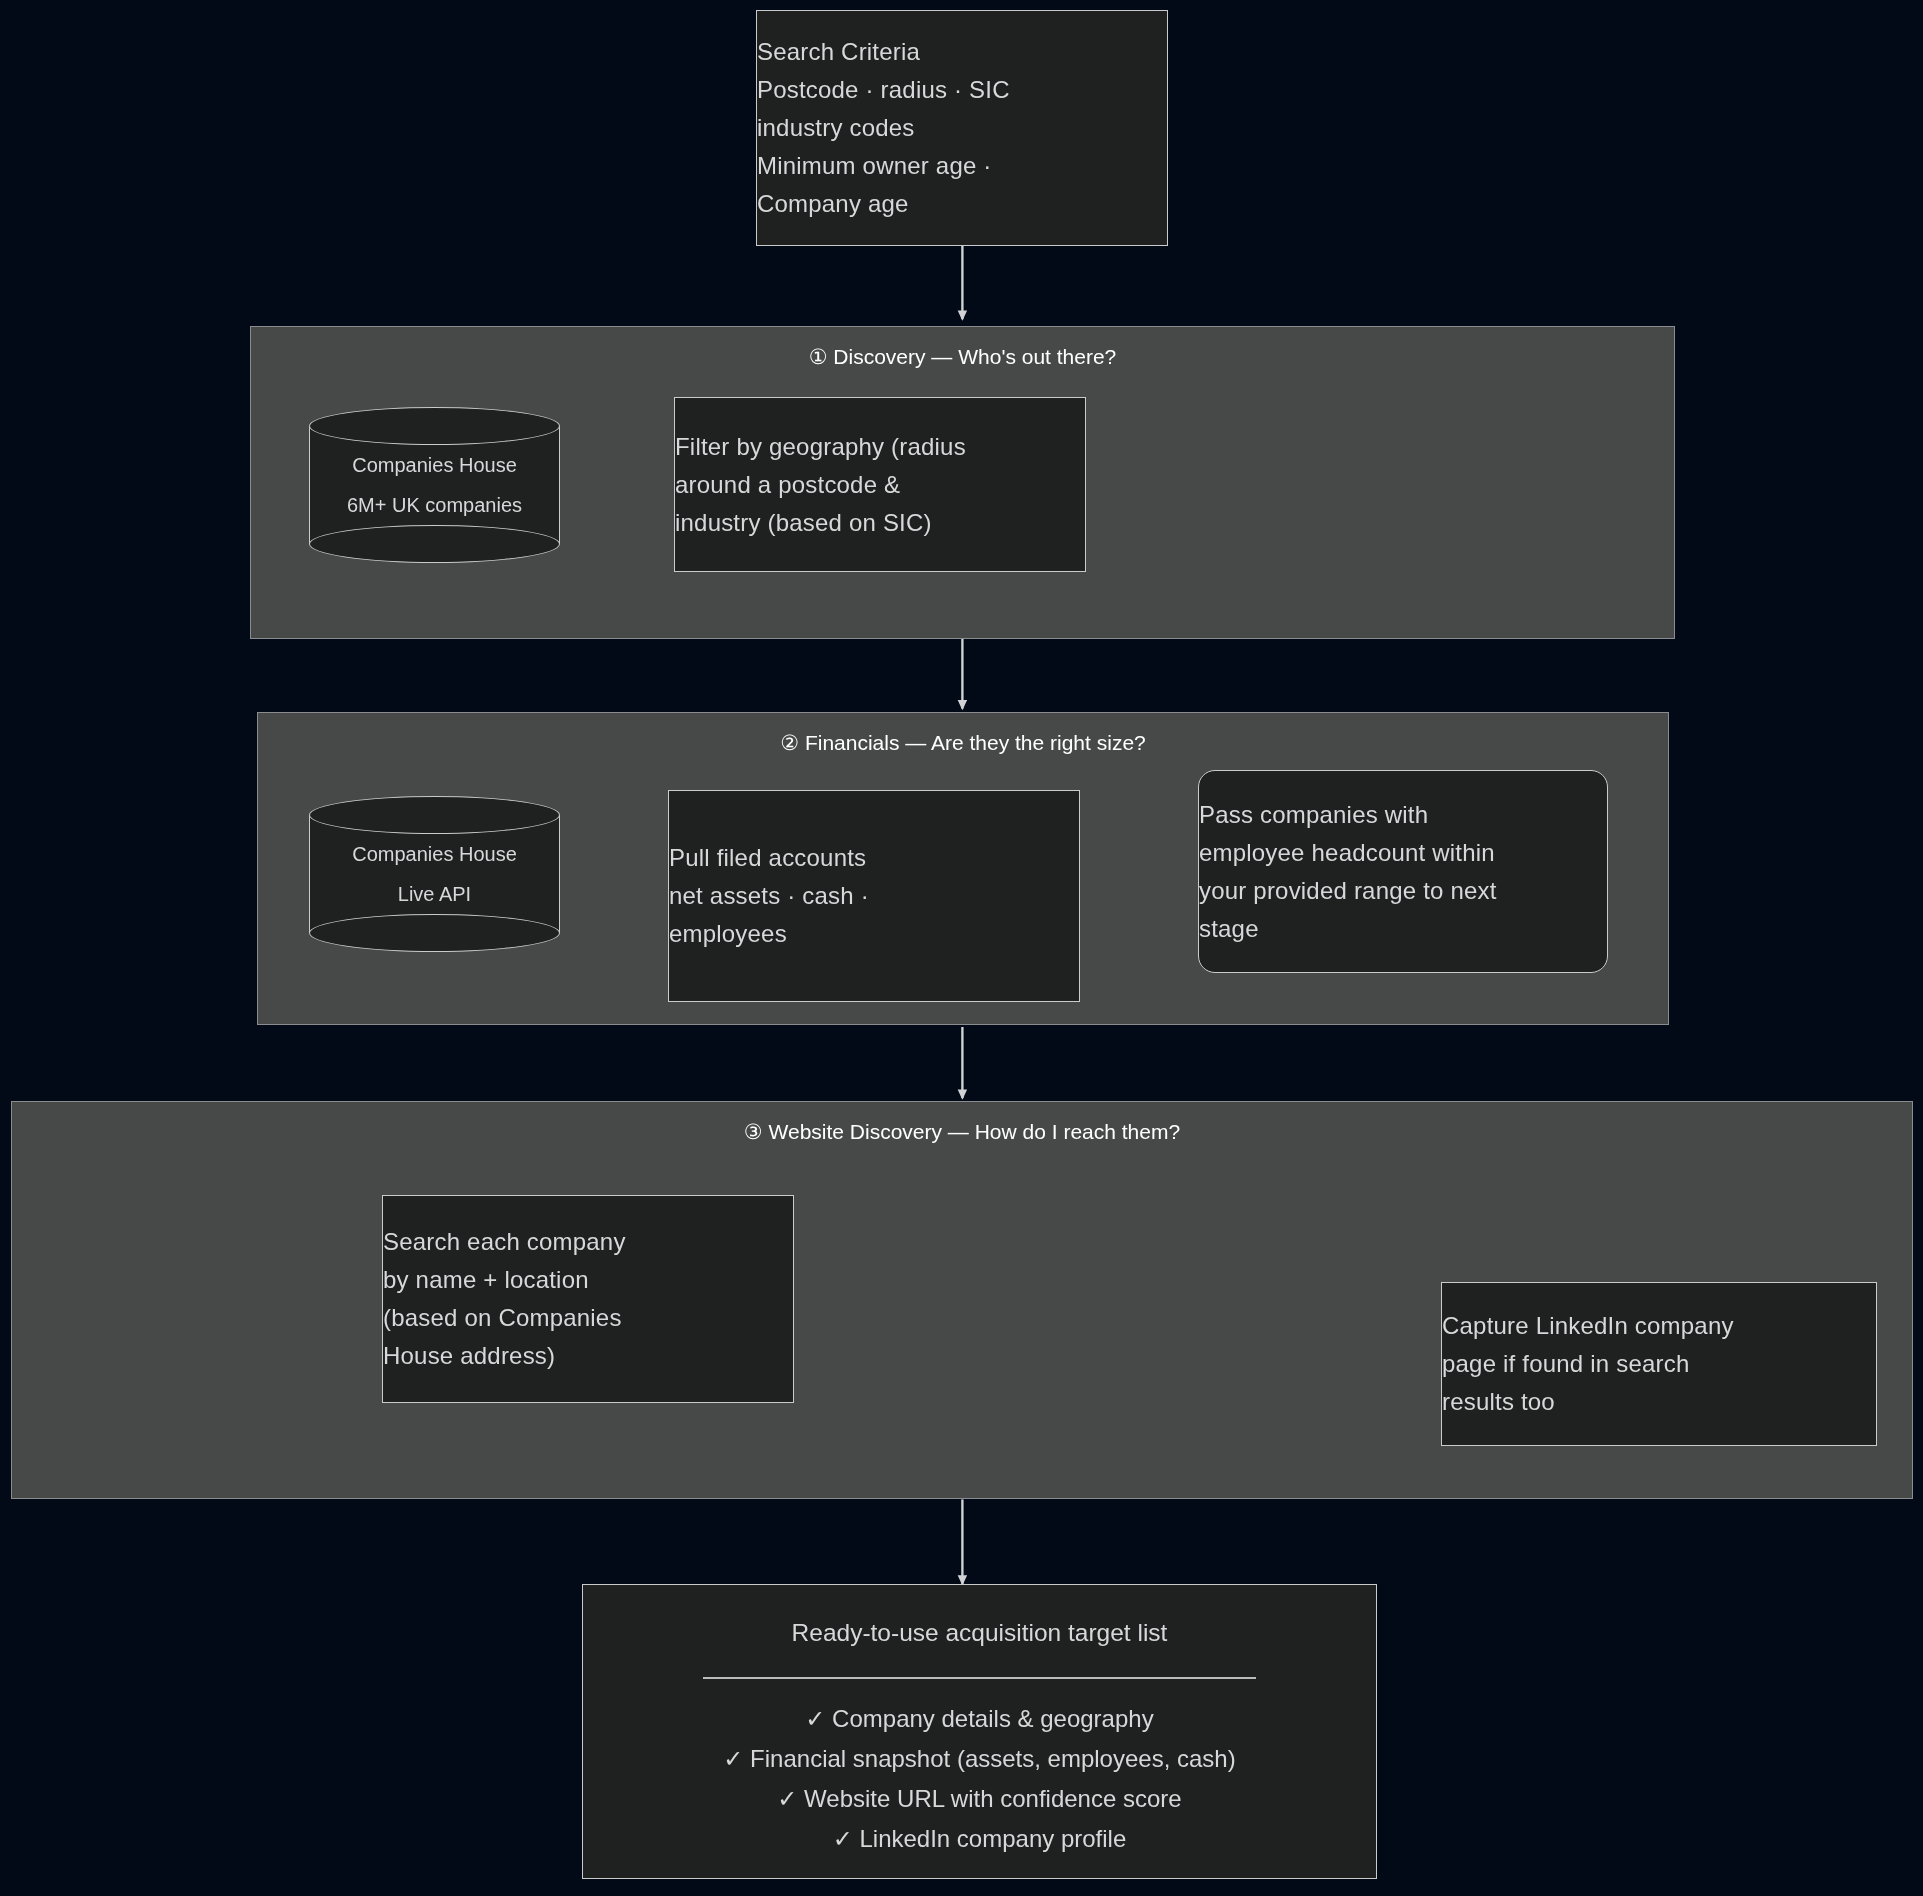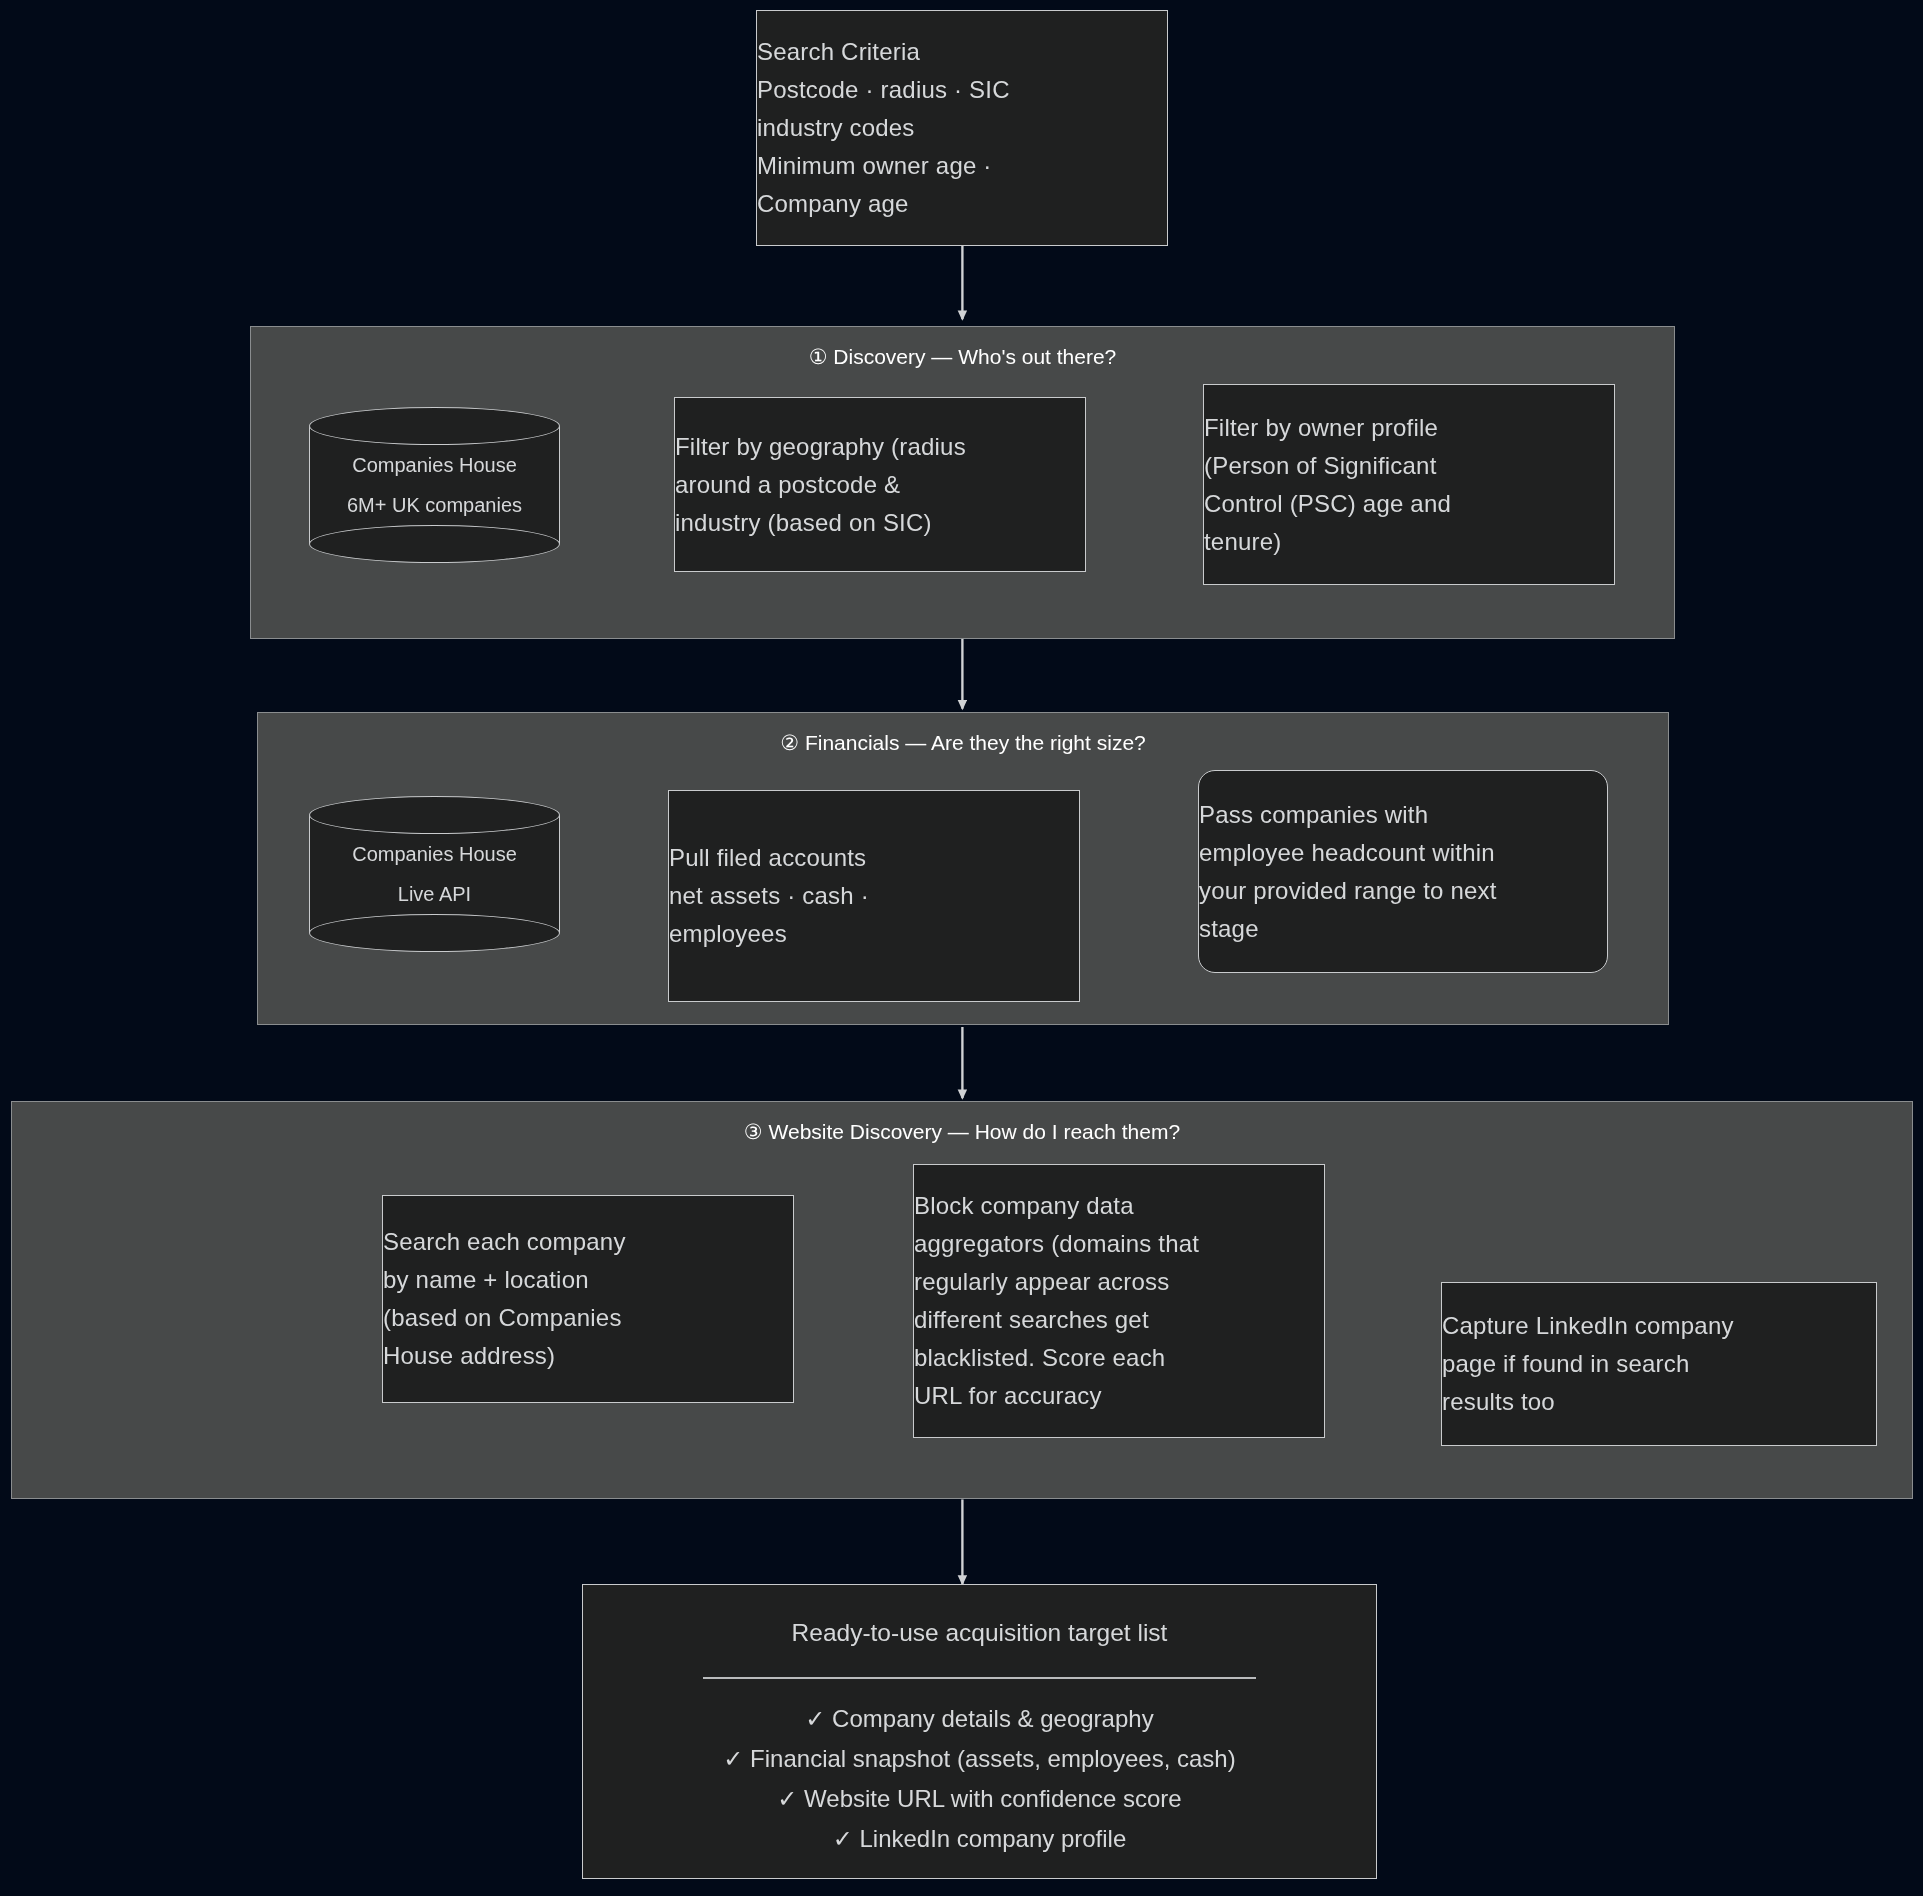--- a/index.html
+++ b/index.html
@@ -190,26 +190,20 @@
       <span class="ln">6M+ UK companies</span>
     </div>
   </div>
 
   <div class="node" style="left:674px; top:397px; width:412px; height:175px;">
     <span class="ln">Filter by geography (radius</span>
     <span class="ln">around a postcode &amp;</span>
     <span class="ln">industry (based on SIC)</span>
   </div>
 
-  <div class="node" style="left:1203px; top:384px; width:412px; height:201px;">
-    <span class="ln">Filter by owner profile</span>
-    <span class="ln">(Person of Significant</span>
-    <span class="ln">Control (PSC) age and</span>
-    <span class="ln">tenure)</span>
-  </div>
 
   <div class="subgraph" style="left:257px; top:712px; width:1412px; height:313px;">
     <div class="subgraph-title">② Financials — Are they the right size?</div>
   </div>
 
   <div class="cyl" style="left:309px; top:796px; width:251px; height:156px;">
     <div class="cyl-body"></div>
     <div class="cyl-bottom"></div>
     <div class="cyl-top"></div>
     <div class="cyl-label">
@@ -236,28 +230,20 @@
   </div>
 
 
   <div class="node" style="left:382px; top:1195px; width:412px; height:208px;">
     <span class="ln">Search each company</span>
     <span class="ln">by name + location</span>
     <span class="ln">(based on Companies</span>
     <span class="ln">House address)</span>
   </div>
 
-  <div class="node" style="left:913px; top:1164px; width:412px; height:274px;">
-    <span class="ln">Block company data</span>
-    <span class="ln">aggregators (domains that</span>
-    <span class="ln">regularly appear across</span>
-    <span class="ln">different searches get</span>
-    <span class="ln">blacklisted. Score each</span>
-    <span class="ln">URL for accuracy</span>
-  </div>
 
   <div class="node" style="left:1441px; top:1282px; width:436px; height:164px;">
     <span class="ln">Capture LinkedIn company</span>
     <span class="ln">page if found in search</span>
     <span class="ln">results too</span>
   </div>
 
   <div class="outnode" style="left:582px; top:1584px; width:795px; height:295px;">
     <div class="out-title">Ready-to-use acquisition target list</div>
     <div class="out-rule"></div>

